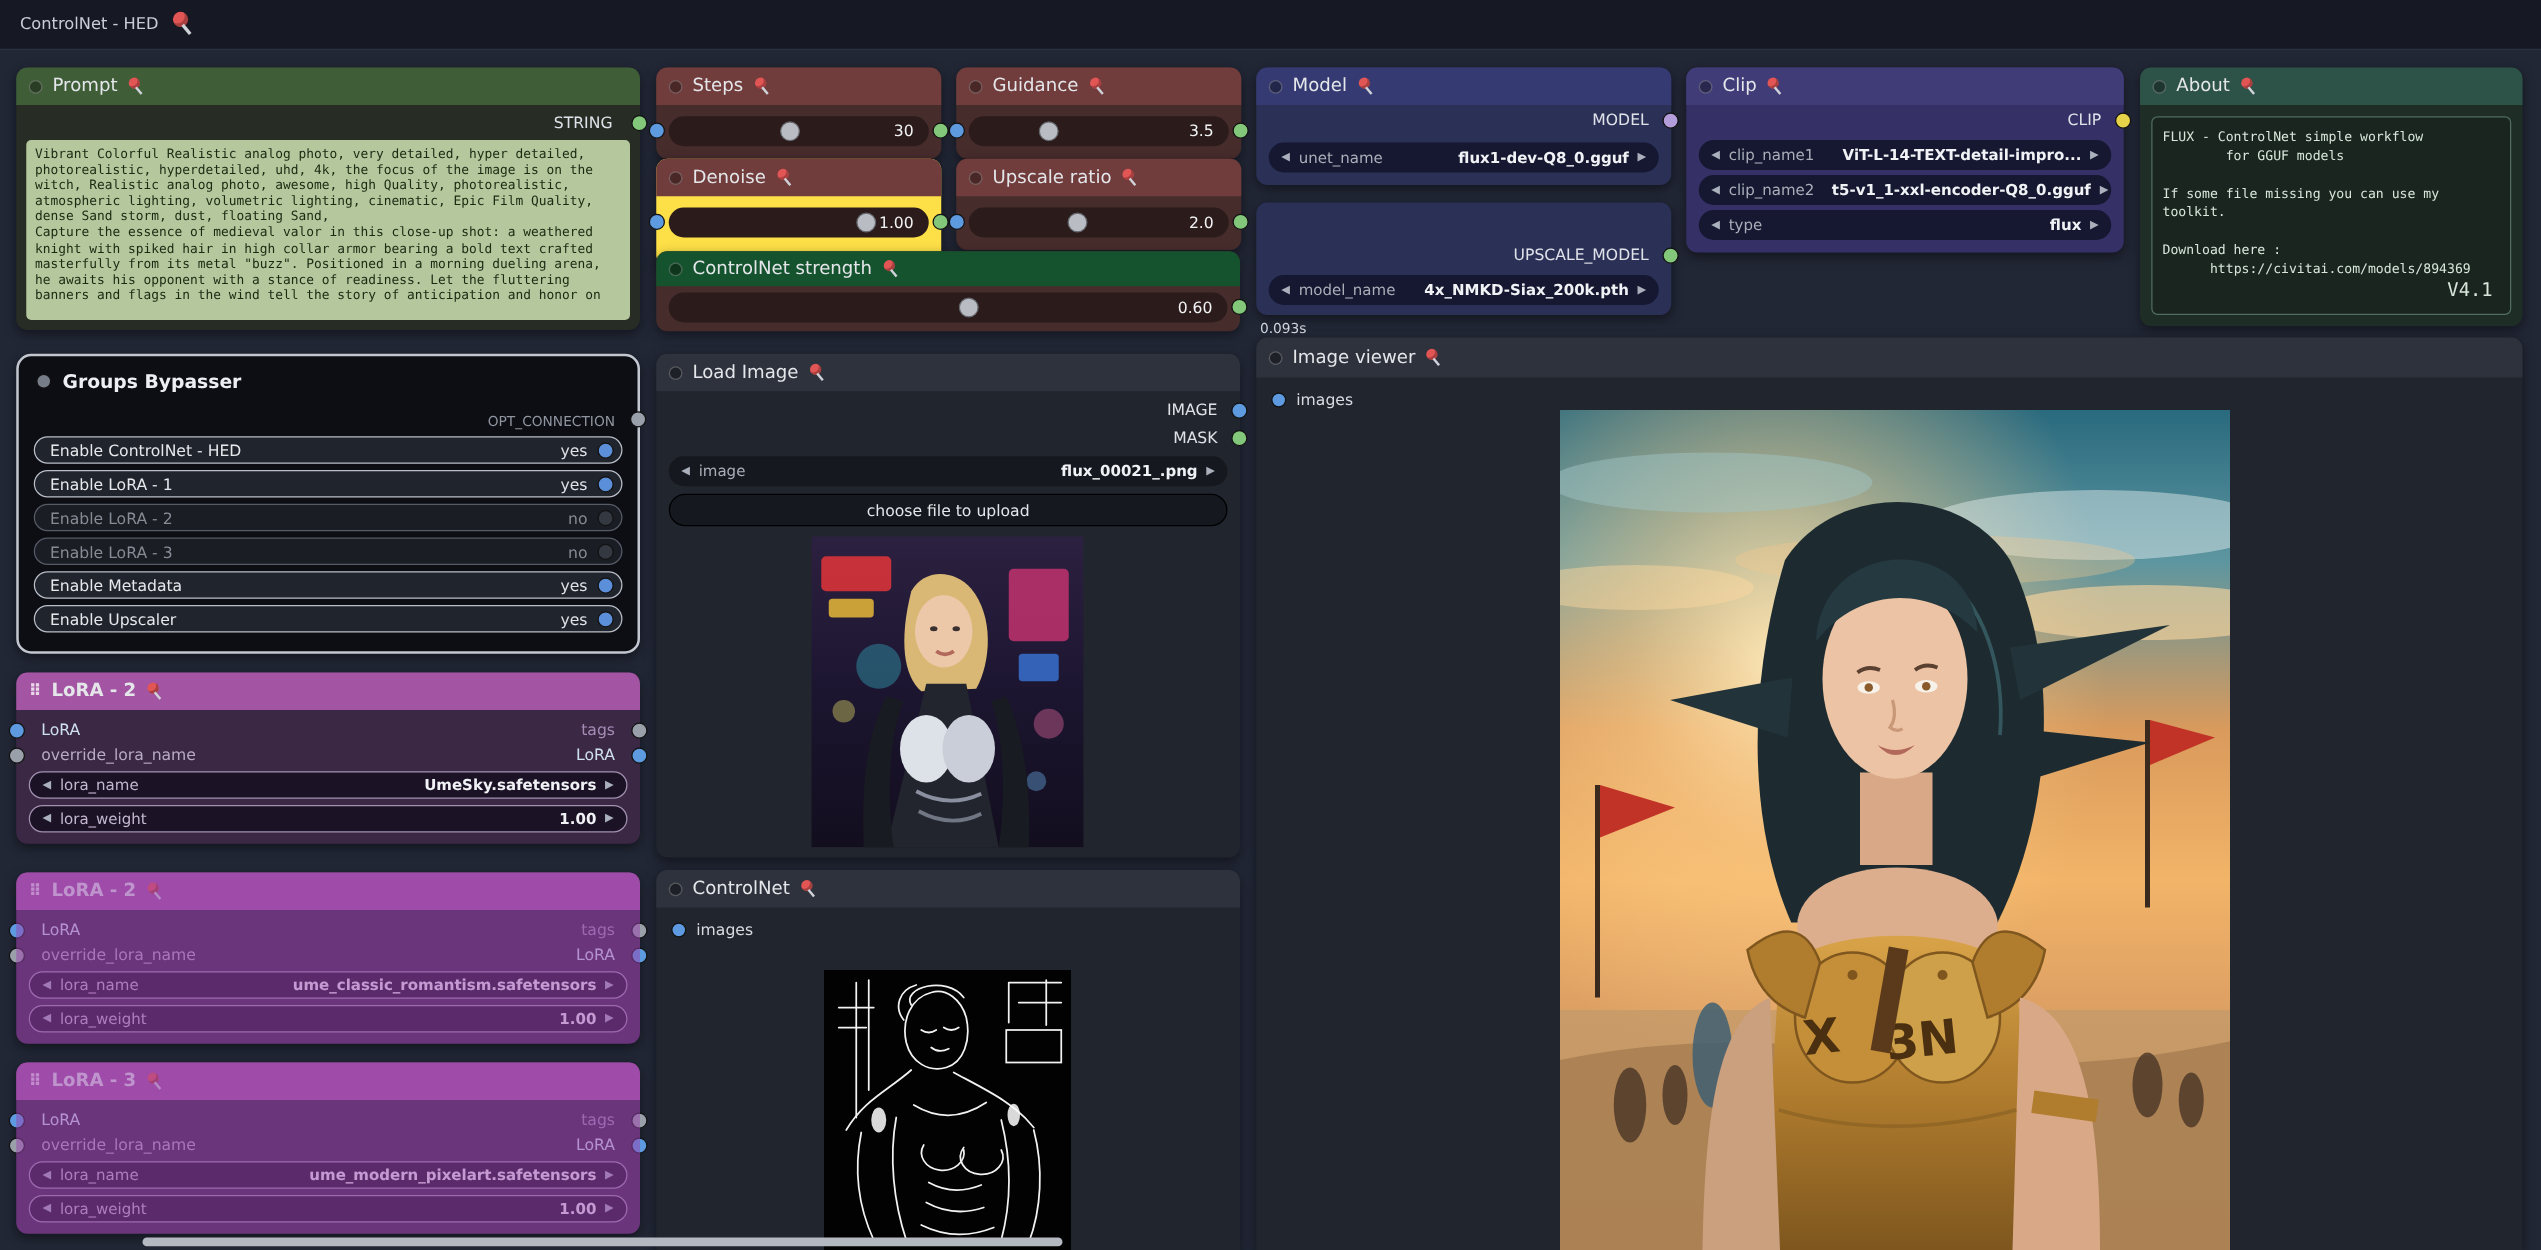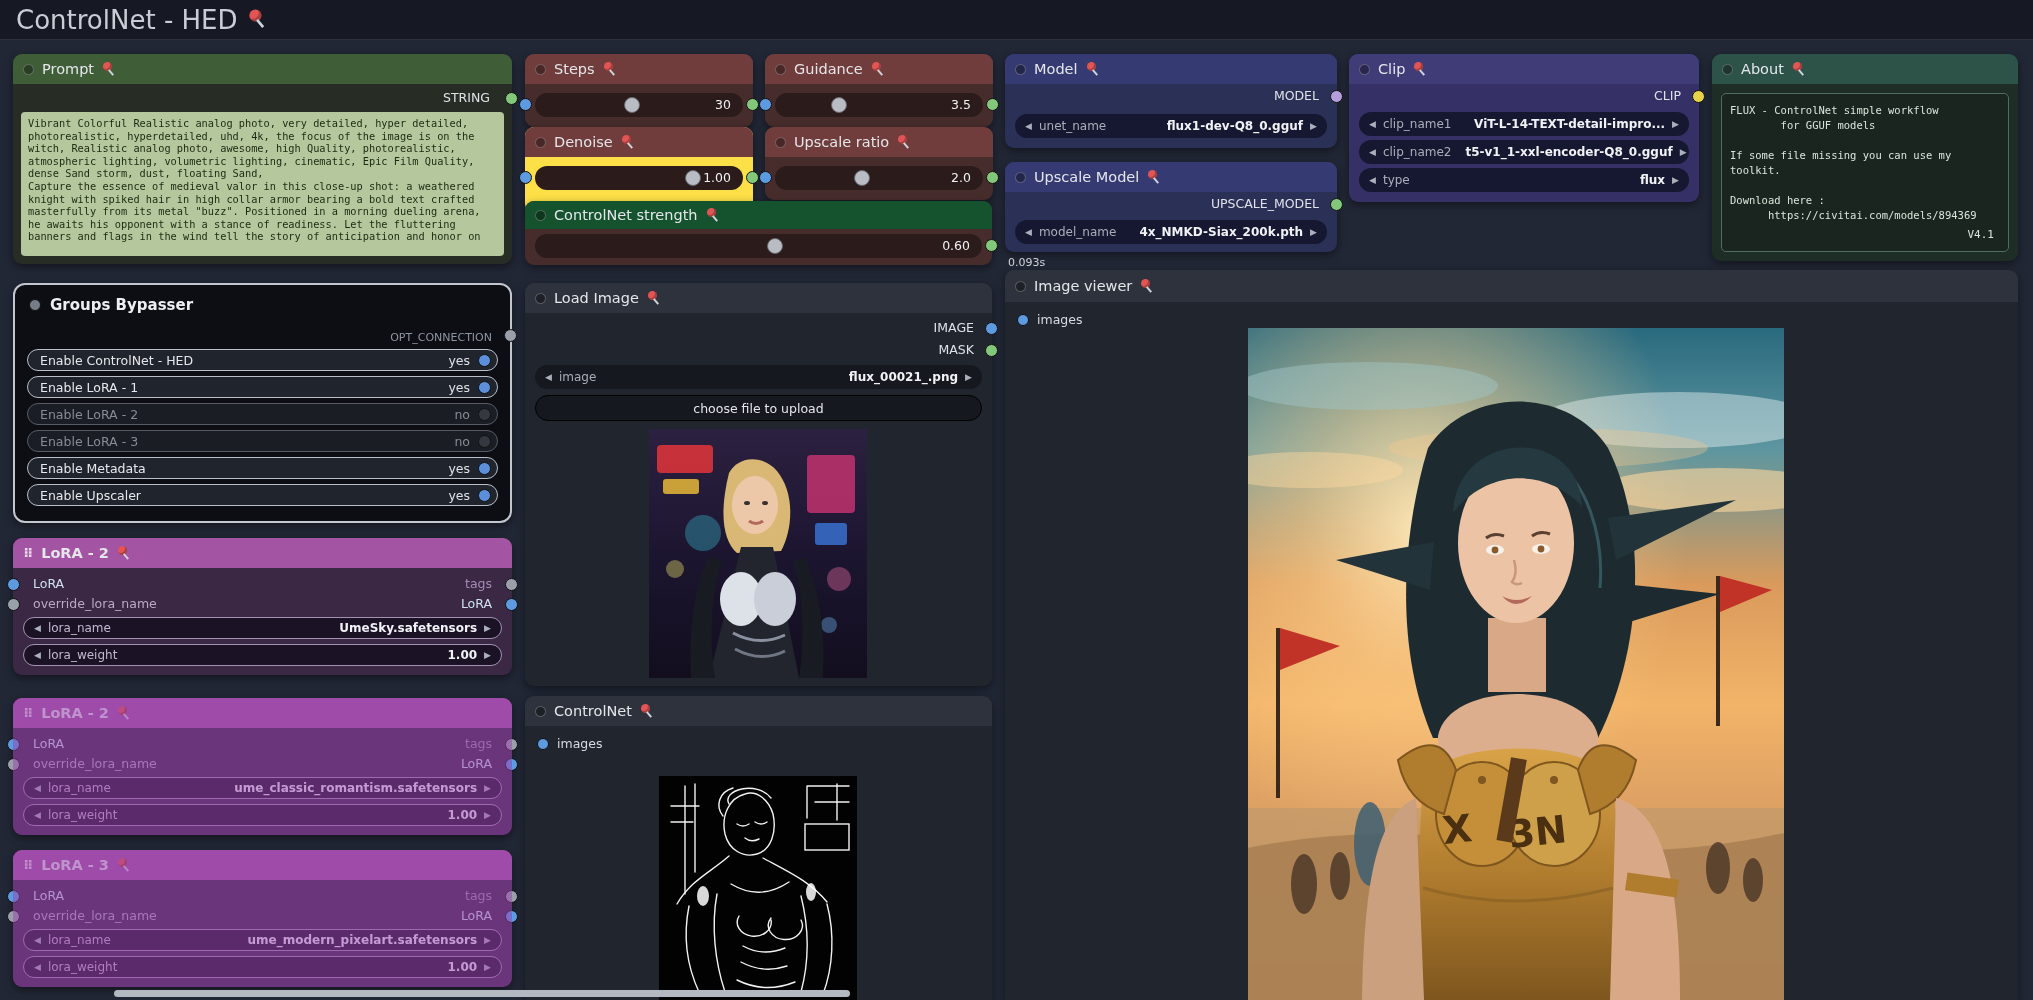--- a/index.html
+++ b/index.html
@@ -3,21 +3,21 @@
 <meta charset="utf-8">
 <style>
   *{margin:0;padding:0;box-sizing:border-box}
   html,body{width:2033px;height:1000px;background:#222736;overflow:hidden;
     font-family:"DejaVu Sans","Liberation Sans",sans-serif;color:#dfe2e8}
   #canvas{position:absolute;inset:0;width:2033px;height:1000px;background:#222736}
 
   
   .titlebar{position:absolute;top:0;left:0;right:0;height:40px;background:#161923;
     border-bottom:1px solid #2c3140;display:flex;align-items:center;padding-left:16px;gap:10px;z-index:60}
-  .titlebar .t{font-size:26px;color:#c9cdd6}
+  .titlebar .t{font-size:13px;color:#c9cdd6}
 
   
   .node{position:absolute;border-radius:9px;box-shadow:0 3px 9px rgba(0,0,0,.45)}
   .hdr{position:absolute;left:0;right:0;top:0;height:30px;display:flex;align-items:center;gap:8px;
     padding:0 10px;border-radius:9px 9px 0 0;color:#e4e6ea;font-size:14.5px}
   .cdot{width:11px;height:11px;border-radius:50%;background:rgba(0,0,0,.35);
     border:1.5px solid rgba(235,235,235,.28);flex:none}
   .pin{position:relative;width:13px;height:15px;flex:none;display:inline-block}
   .pin::before{content:"";position:absolute;left:1px;top:0;width:9px;height:9px;border-radius:50%;
     background:#e25555;box-shadow:inset -2px -2px 0 rgba(0,0,0,.25)}
@@ -45,21 +45,21 @@
     border-radius:4px;padding:5px 7px;overflow:hidden}
   .prompt-text{font-family:"DejaVu Sans Mono","Liberation Mono",monospace;font-size:10.3px;
     line-height:12.6px;color:#1c2a12;white-space:pre-wrap}
 
   
   .about-panel{position:absolute;left:9px;right:9px;top:39px;bottom:9px;background:#1a2520;
     border:1px solid #4f6e5d;border-radius:5px;padding:9px 8px}
   .about-text{white-space:pre-wrap;font-family:"DejaVu Sans Mono","Liberation Mono",monospace;
     font-size:10.5px;line-height:15px;color:#d8e6da}
   .about-version{position:absolute;right:14px;bottom:10px;
-    font-family:"DejaVu Sans Mono","Liberation Mono",monospace;font-size:11px;color:#d8e6da}
+    font-family:"DejaVu Sans Mono","Liberation Mono",monospace;font-size:15px;color:#d8e6da}
 
   
   .bypasser{background:rgba(11,13,17,.94);border:2px solid #c2c6ce;border-radius:12px}
   .byp-title{position:absolute;left:14px;top:11px;display:flex;align-items:center;gap:9px}
   .byp-title .gdot{width:12px;height:12px;border-radius:50%;background:#777d88;border:1.5px solid #121212}
   .byp-title .tt{font-size:15px;font-weight:bold;color:#eceef2}
   .byp-opt{position:absolute;right:18px;top:46px;font-size:11px;color:#8f95a0}
   .byp-rows{position:absolute;left:12px;right:12px;top:64px;display:flex;flex-direction:column;gap:5px}
   .byp-row{height:22px;border-radius:11px;border:1px solid #b9bec8;background:#20242c;
     display:flex;align-items:center;padding:0 6px 0 12px;font-size:12.5px;gap:8px}
@@ -203,25 +203,20 @@
     <div class="pill" style="left:10px;right:10px;top:60px;background:#151830">
       <span class="arr">◀</span>
       <span class="wl">unet_name</span>
       <span class="sp"></span>
       <span class="wv">flux1-dev-Q8_0.gguf</span>
       <span class="arr">▶</span>
     </div>
   </div>
 
   <div class="node" style="left:1005px;top:162px;width:332px;height:90px;background:#2b3057">
-    <div class="hdr" style="background:#353b72">
-      <span class="cdot"></span>
-      <span>Upscale Model</span>
-      <span class="pin"></span>
-    </div>
     <span class="outlabel" style="top:34px;right:18px">UPSCALE_MODEL</span>
     <span class="port" style="top:36px;right:-6px;background:#82c77a"></span>
     <div class="pill" style="left:10px;right:10px;top:58px;background:#151830">
       <span class="arr">◀</span>
       <span class="wl">model_name</span>
       <span class="sp"></span>
       <span class="wv">4x_NMKD-Siax_200k.pth</span>
       <span class="arr">▶</span>
     </div>
   </div>

